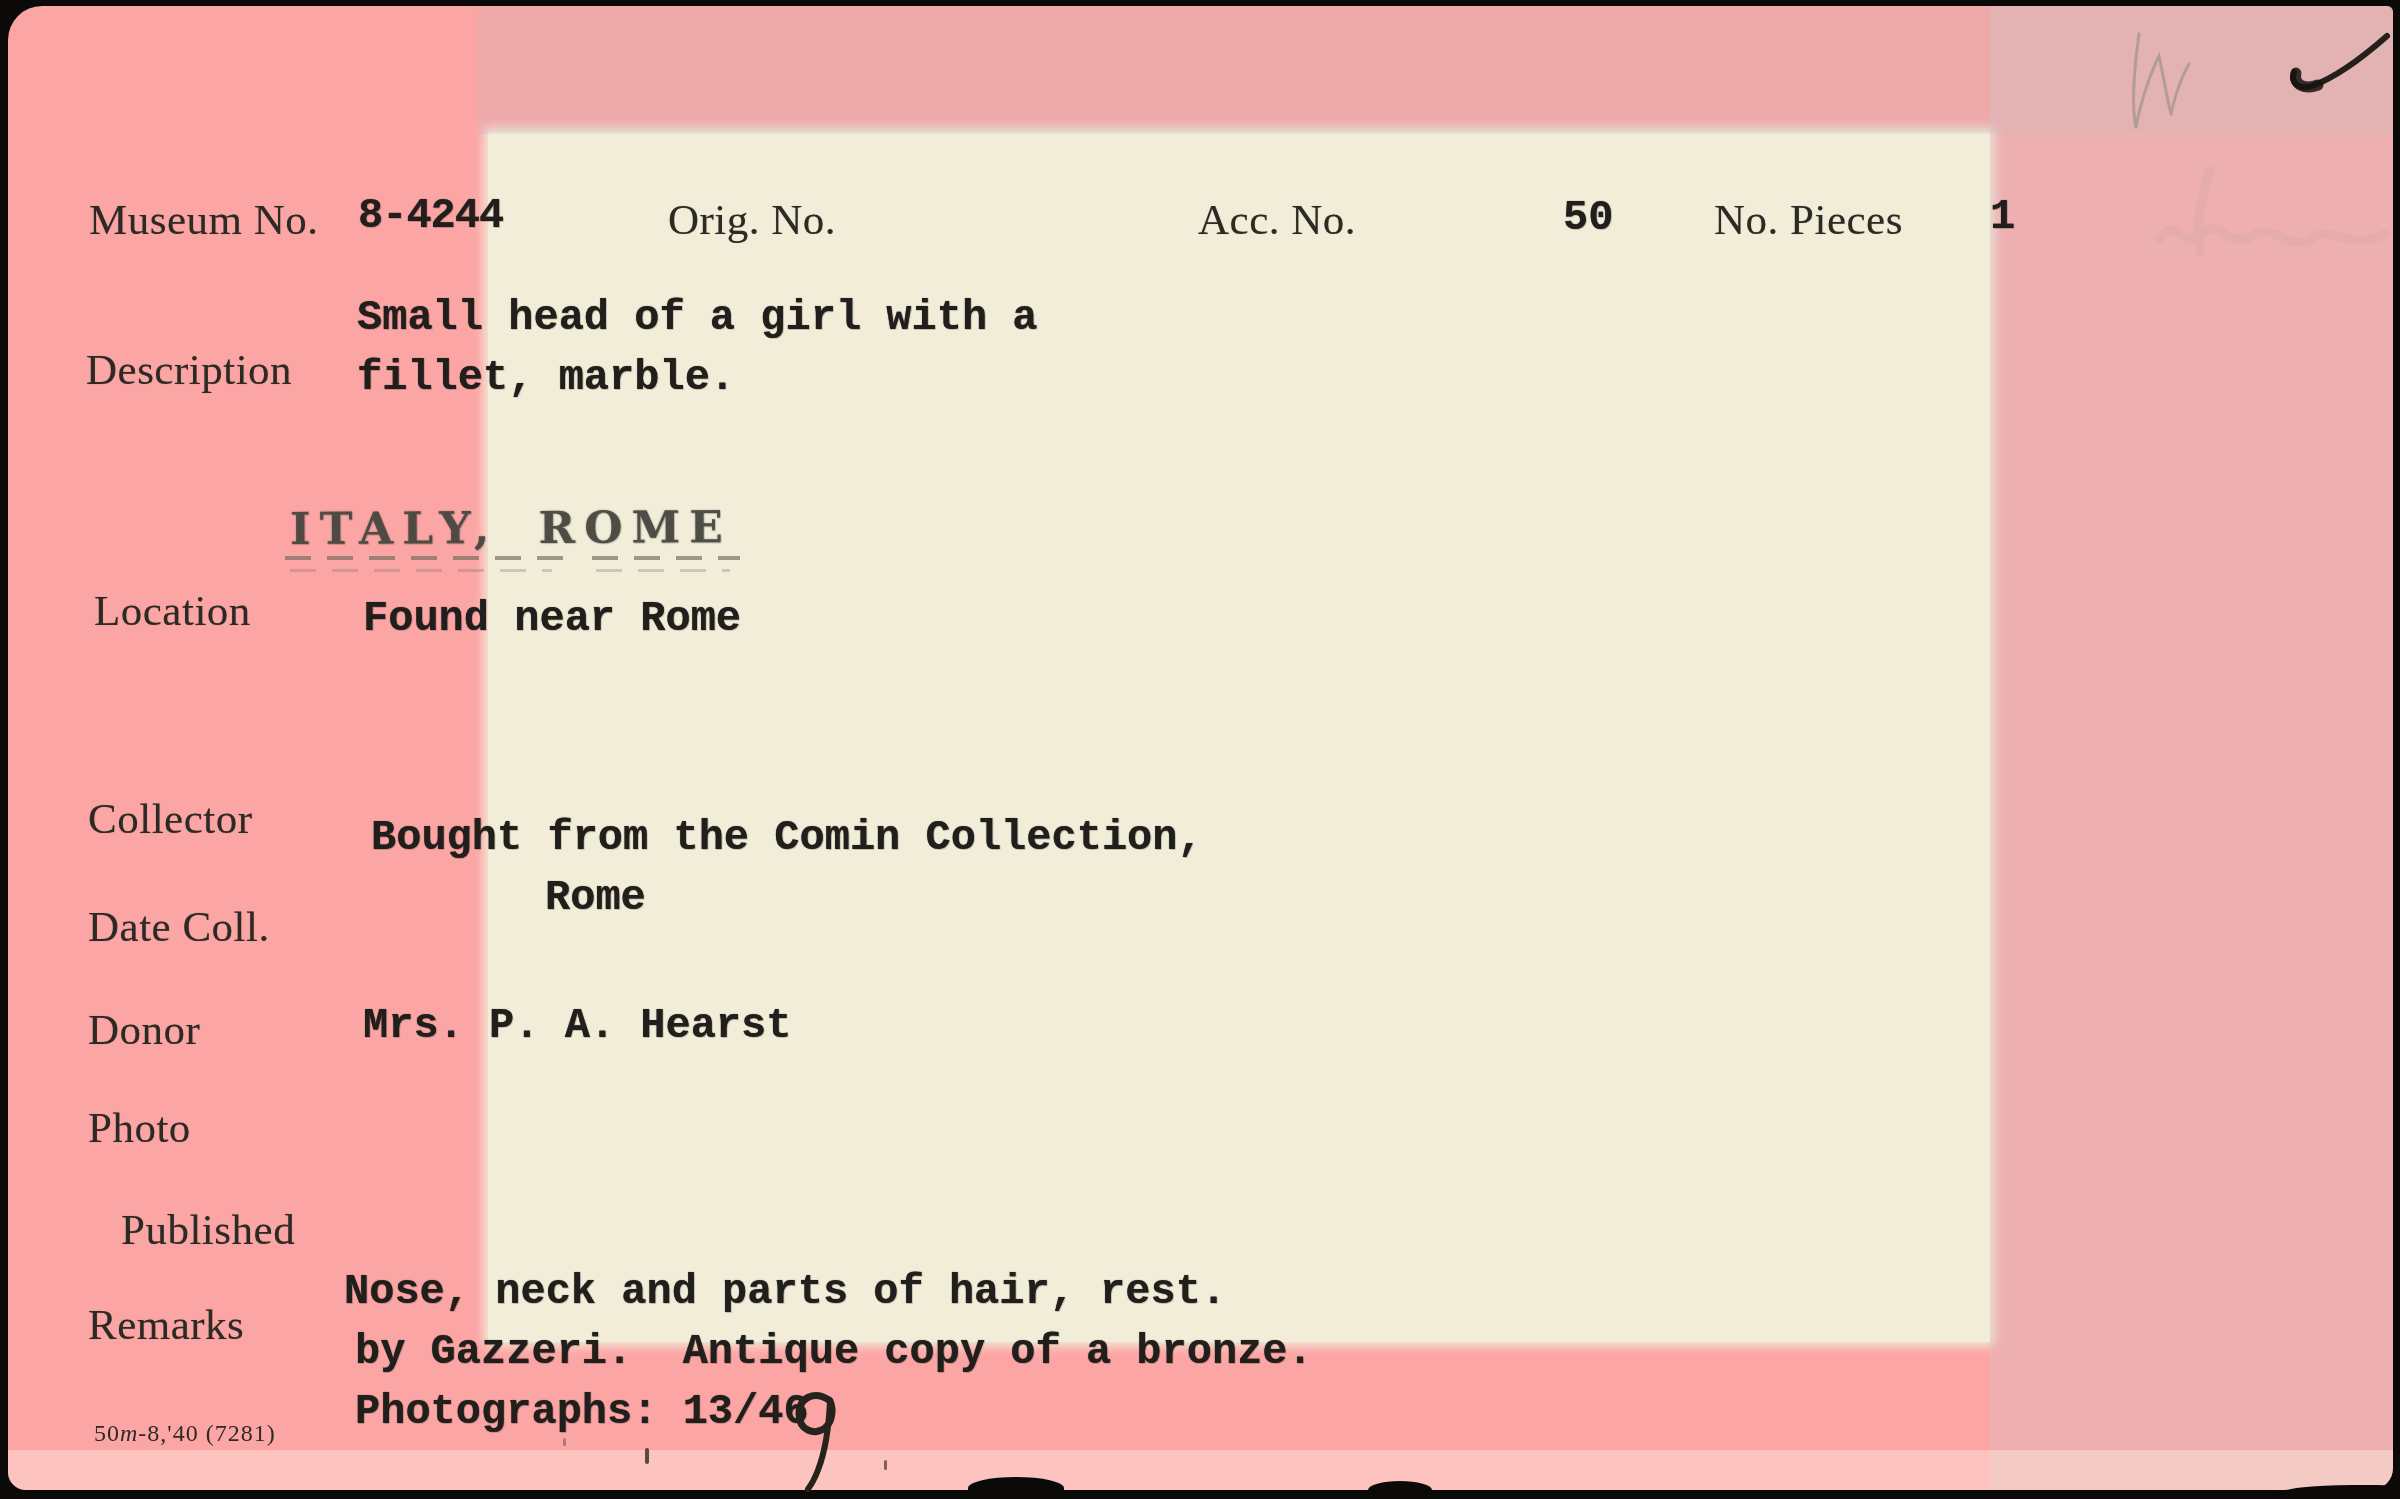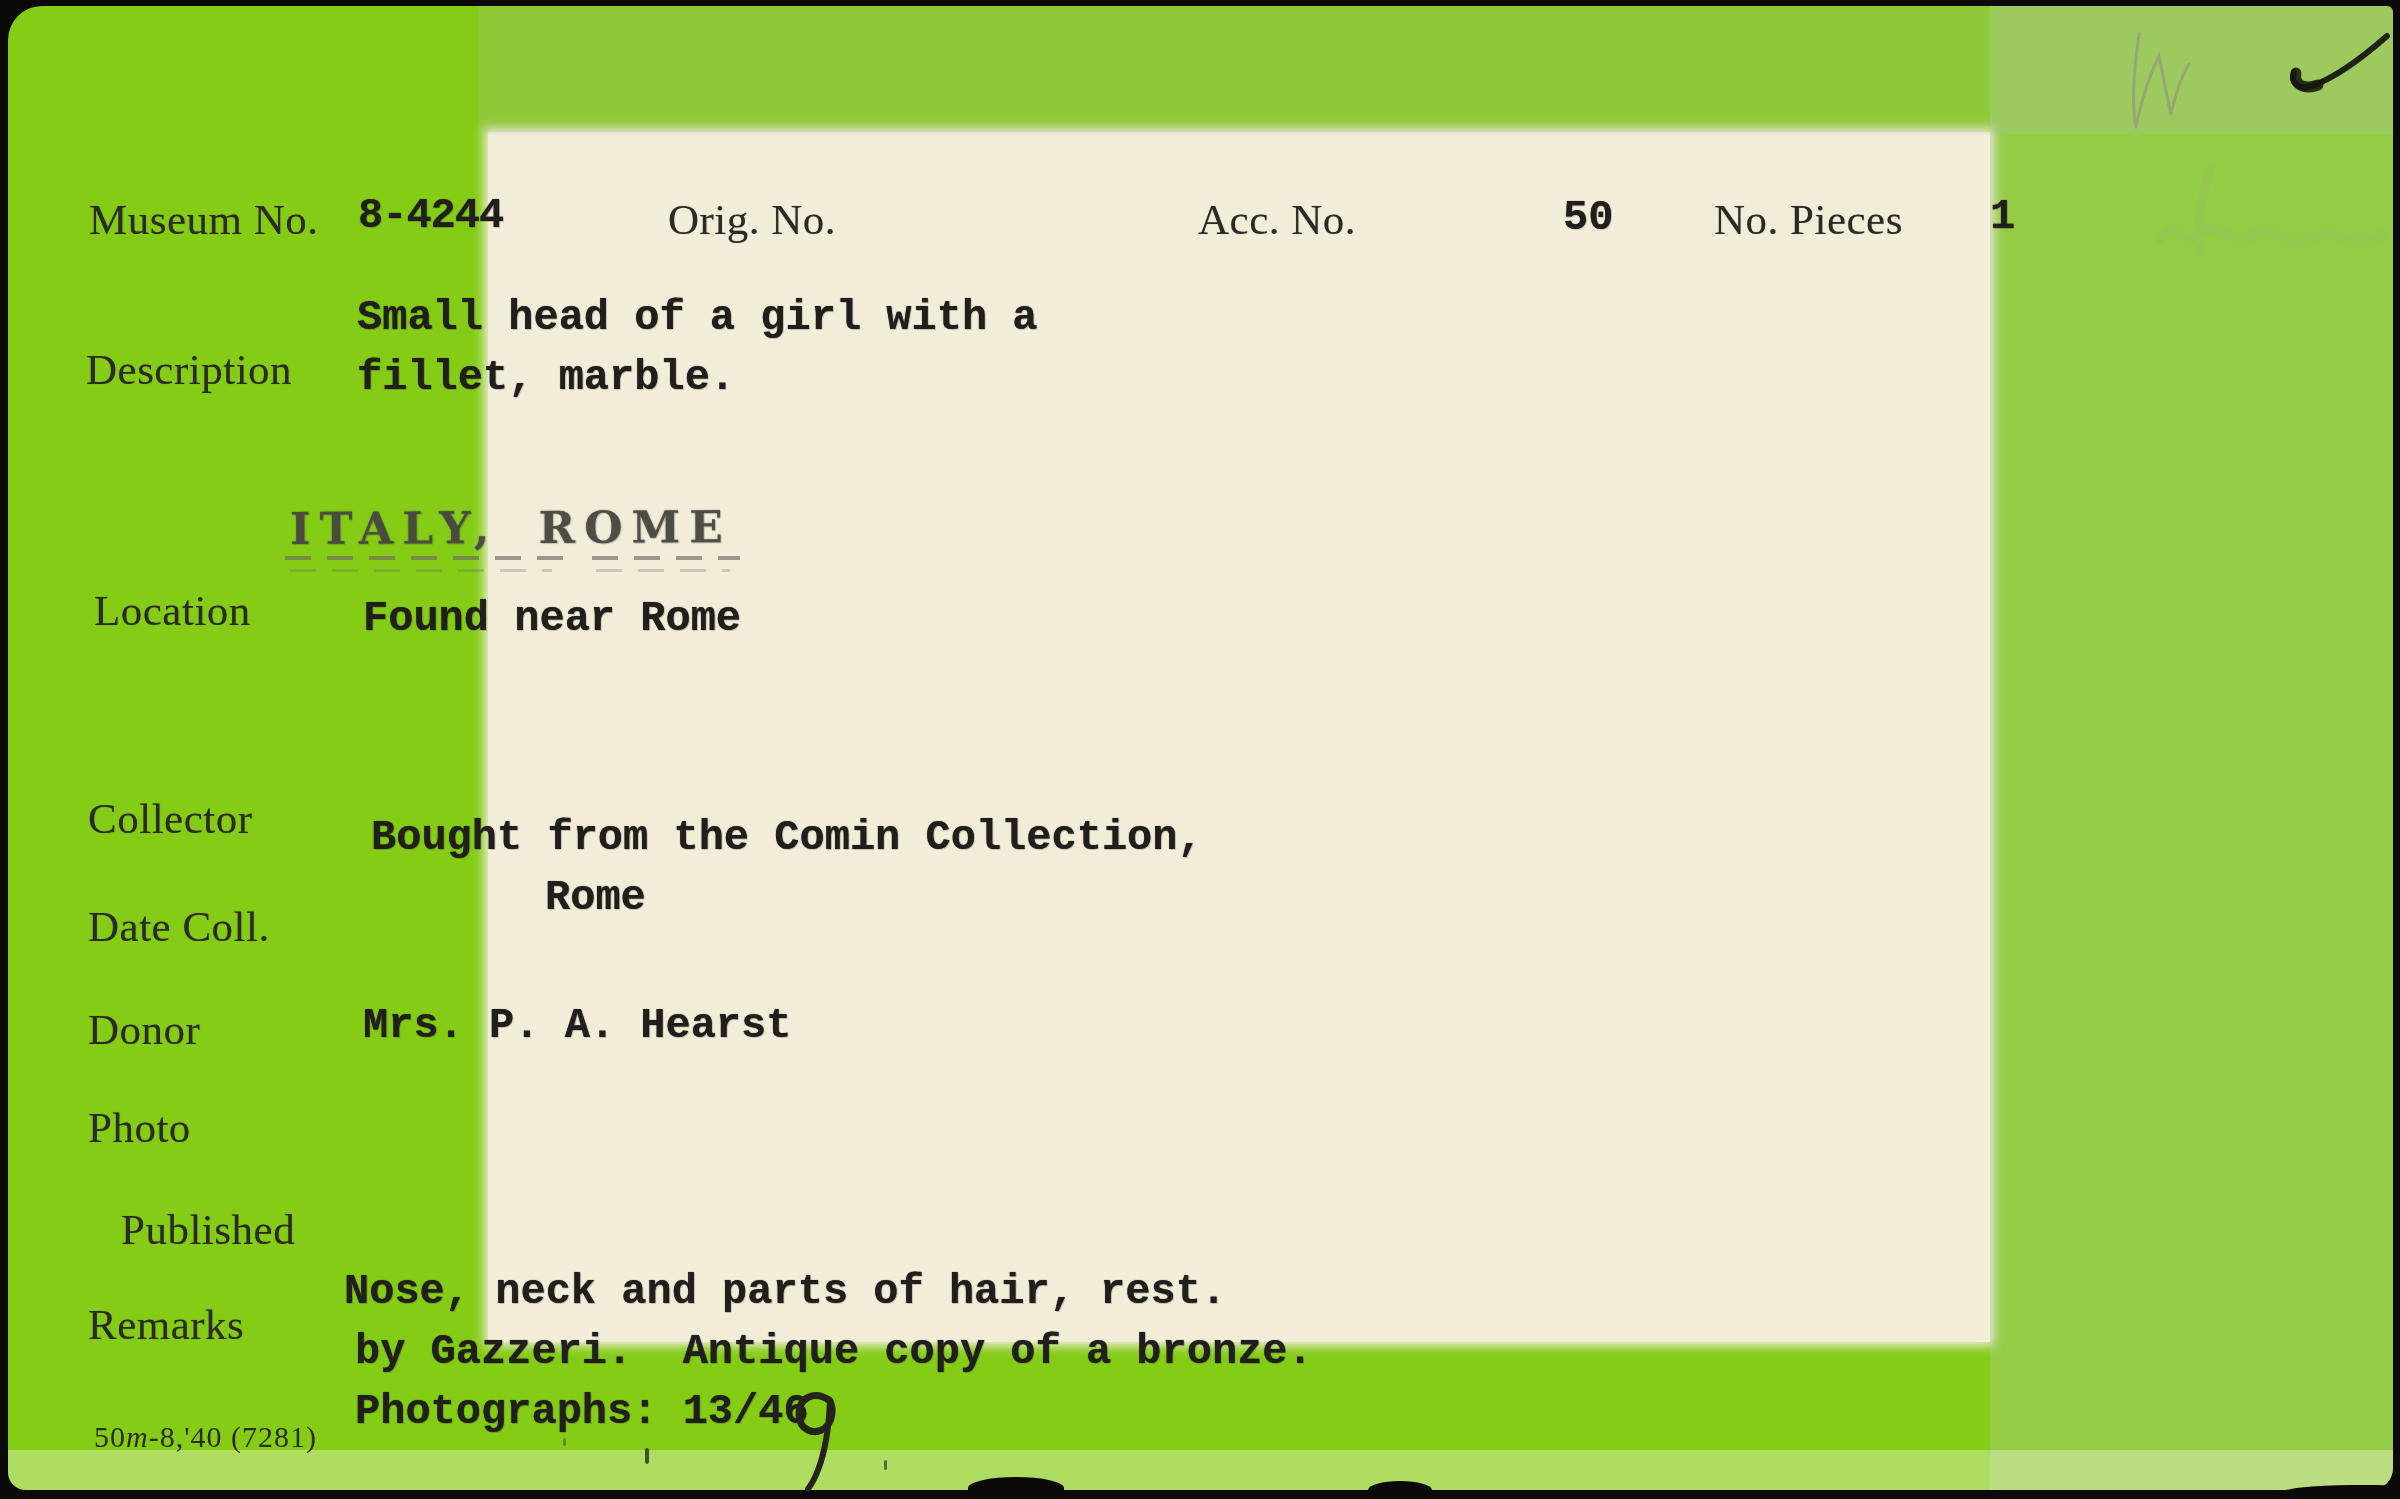--- a/index.html
+++ b/index.html
@@ -2,21 +2,21 @@
 <html><head>
 <meta charset="utf-8">
 <style>
   html,body{margin:0;padding:0;background:#000;}
   .scan{
     position:relative;width:2400px;height:1499px;background:#0b0a08;overflow:hidden;
     font-family:"Liberation Serif", serif;
   }
   .card{
     position:absolute;left:8px;top:6px;right:7px;bottom:9px;
-    background:#84cc16;
+    background:#fca5a5;
     border-top-left-radius:34px;border-bottom-left-radius:18px;
     border-bottom-right-radius:22px;border-top-right-radius:6px;
     overflow:hidden;
   }
   
   .patch{position:absolute;pointer-events:none;}
   .patch-inner{left:480px;top:126px;width:1502px;height:1210px;background:#f1edd9;box-shadow:0 0 10px 4px #f1edd9;}
   .patch-right{left:1982px;top:0;right:0;bottom:0;background:rgba(198,203,207,0.26);}
   .patch-top{left:470px;top:0;right:0;height:128px;background:rgba(186,191,197,0.20);}
   .patch-bottomglow{left:0;bottom:0;width:100%;height:40px;background:rgba(255,252,238,0.35);}
@@ -36,21 +36,21 @@
     text-shadow:0 0 2px rgba(72,70,64,0.45), 1px 1px 0 rgba(72,70,64,0.2);
     transform:rotate(-0.25deg);
   }
   .stamp-dash{
     position:absolute;height:4px;
     background:repeating-linear-gradient(90deg,#6e6a5e 0 26px,transparent 26px 42px);
     opacity:0.65;
   }
   .stamp-dash.faint{opacity:0.28;height:3px;}
   .footer-print{
-    position:absolute;left:86px;top:1414px;font-family:"Liberation Serif", serif;font-size:30px;
+    position:absolute;left:86px;top:1414px;font-family:"Liberation Serif", serif;font-size:24px;
     color:#2d2b26;letter-spacing:1px;white-space:pre;
   }
   .footer-print .ital{font-style:italic;}
   .marks{position:absolute;left:0;top:0;width:2400px;height:1499px;pointer-events:none;}
   
   .bump{position:absolute;background:#0b0a08;border-radius:50% 50% 0 0;}
 </style>
 </head>
 <body>
 

